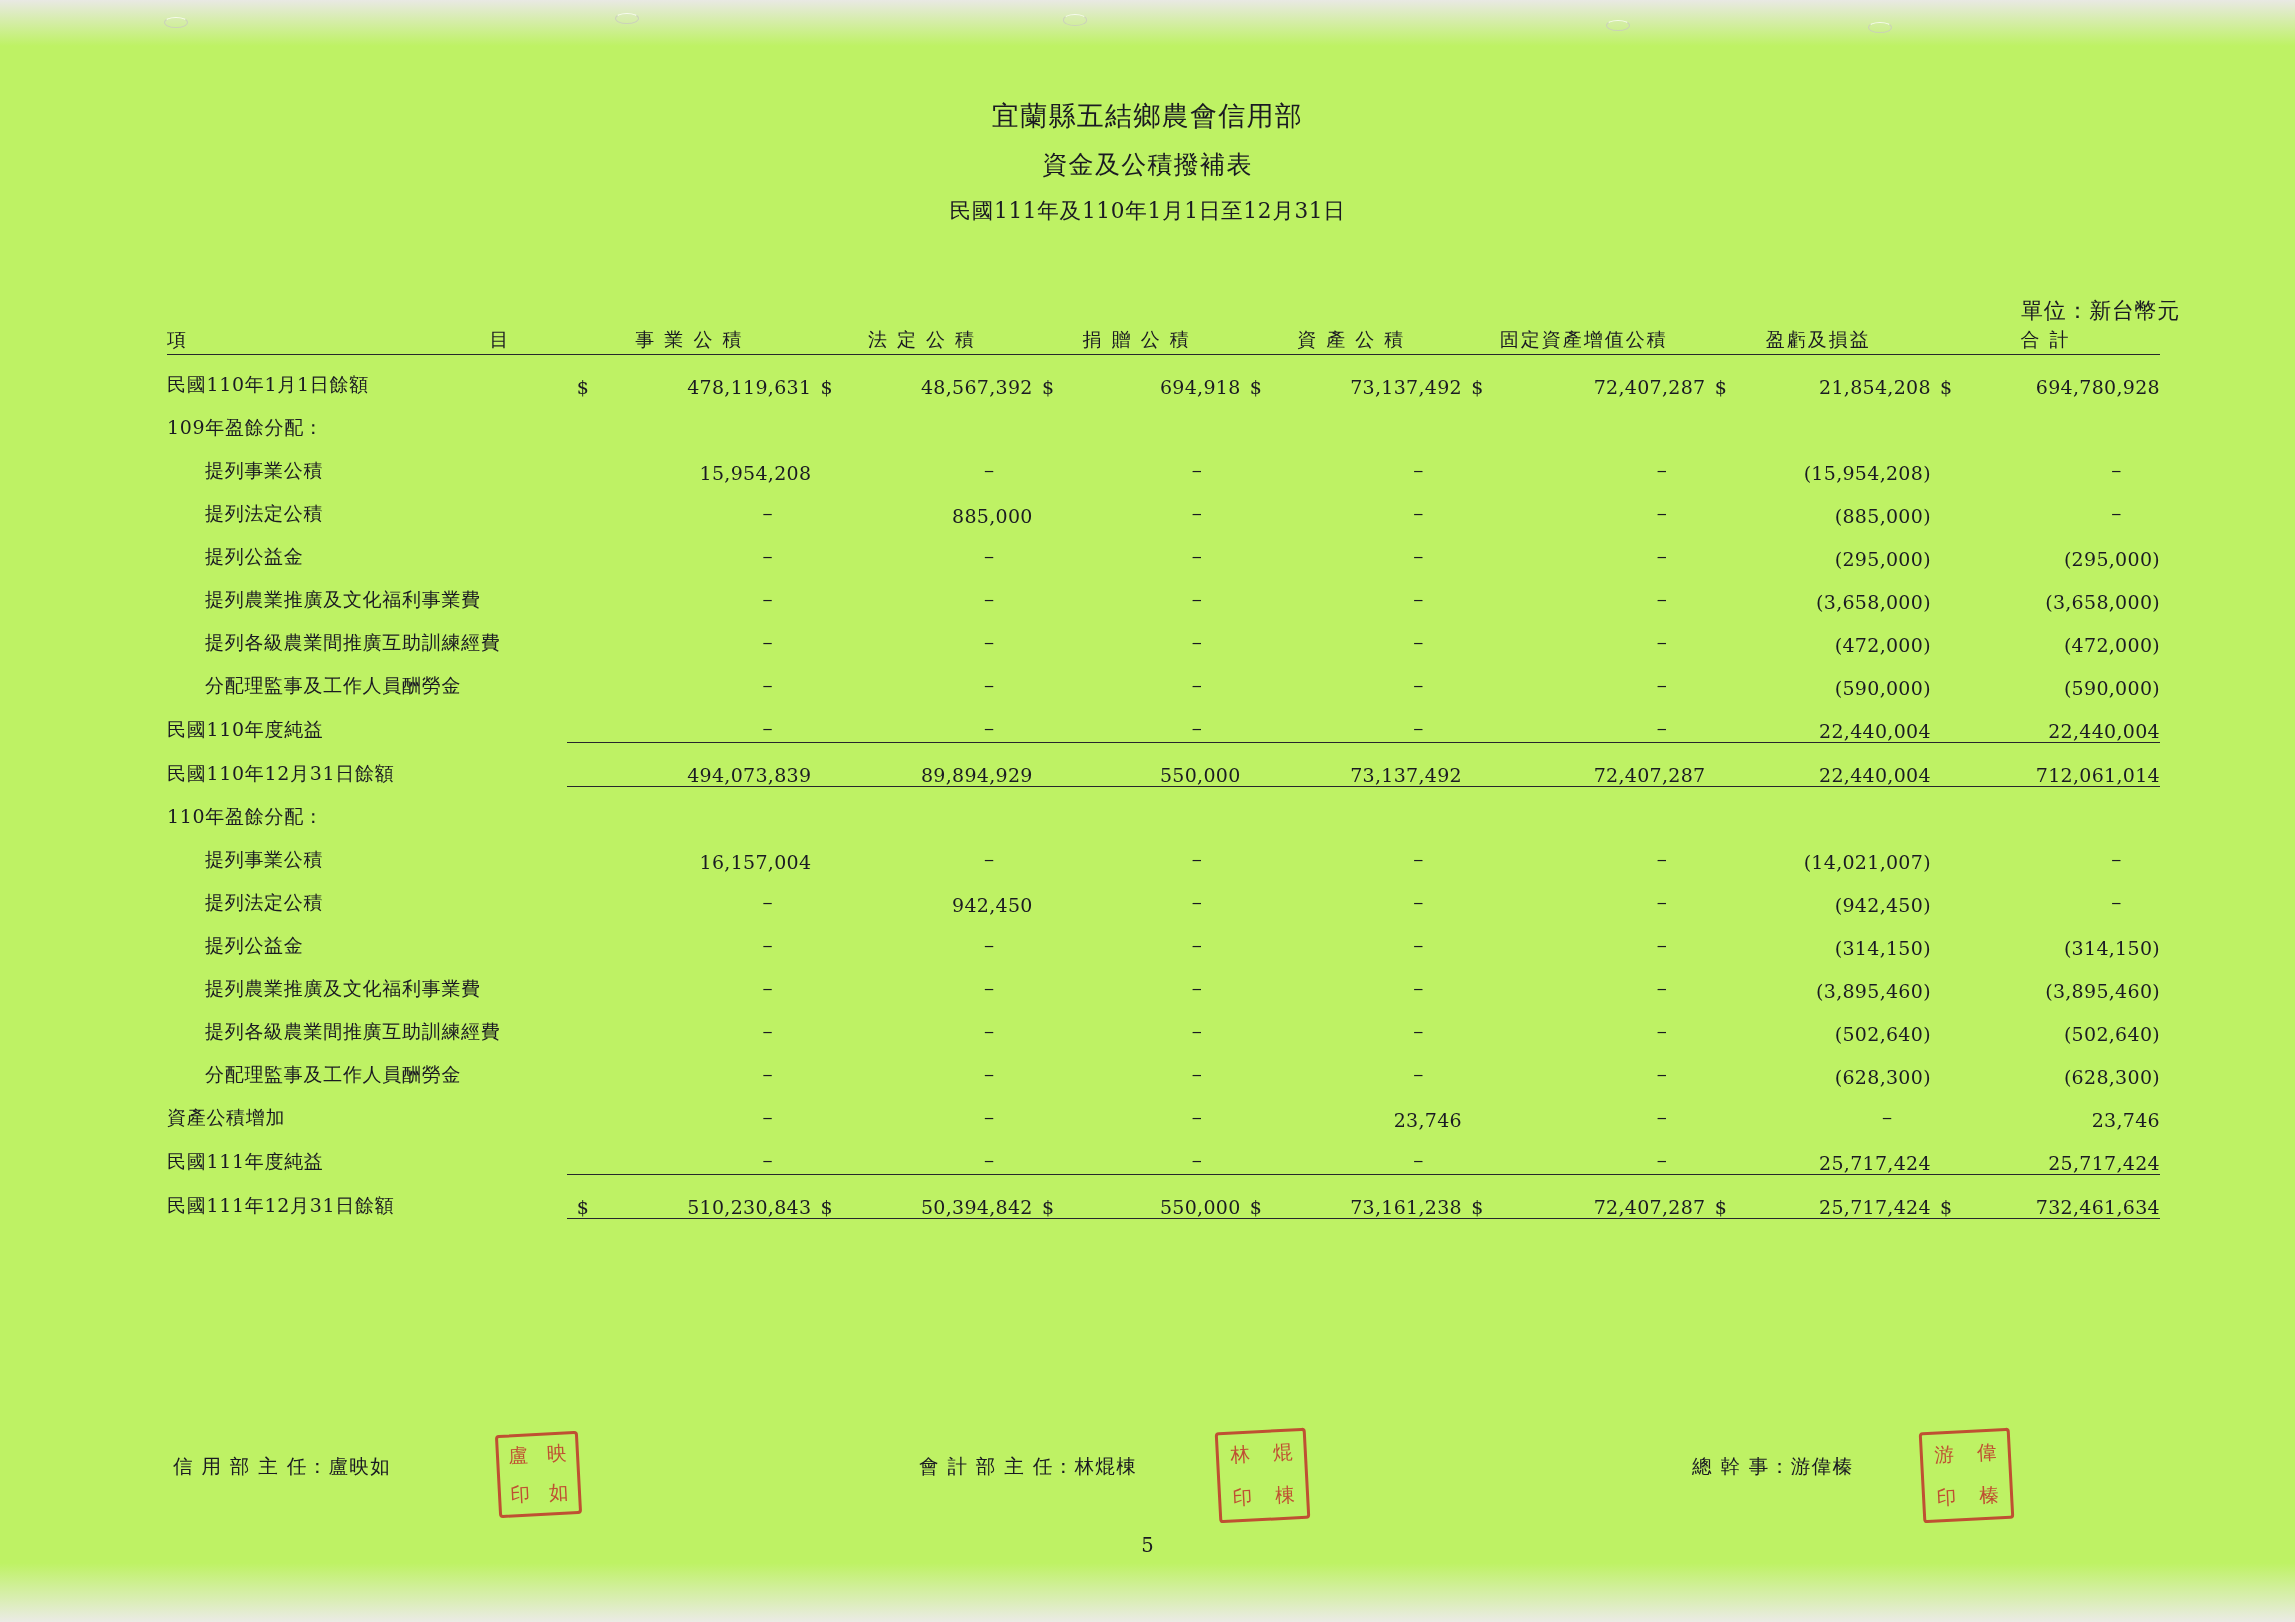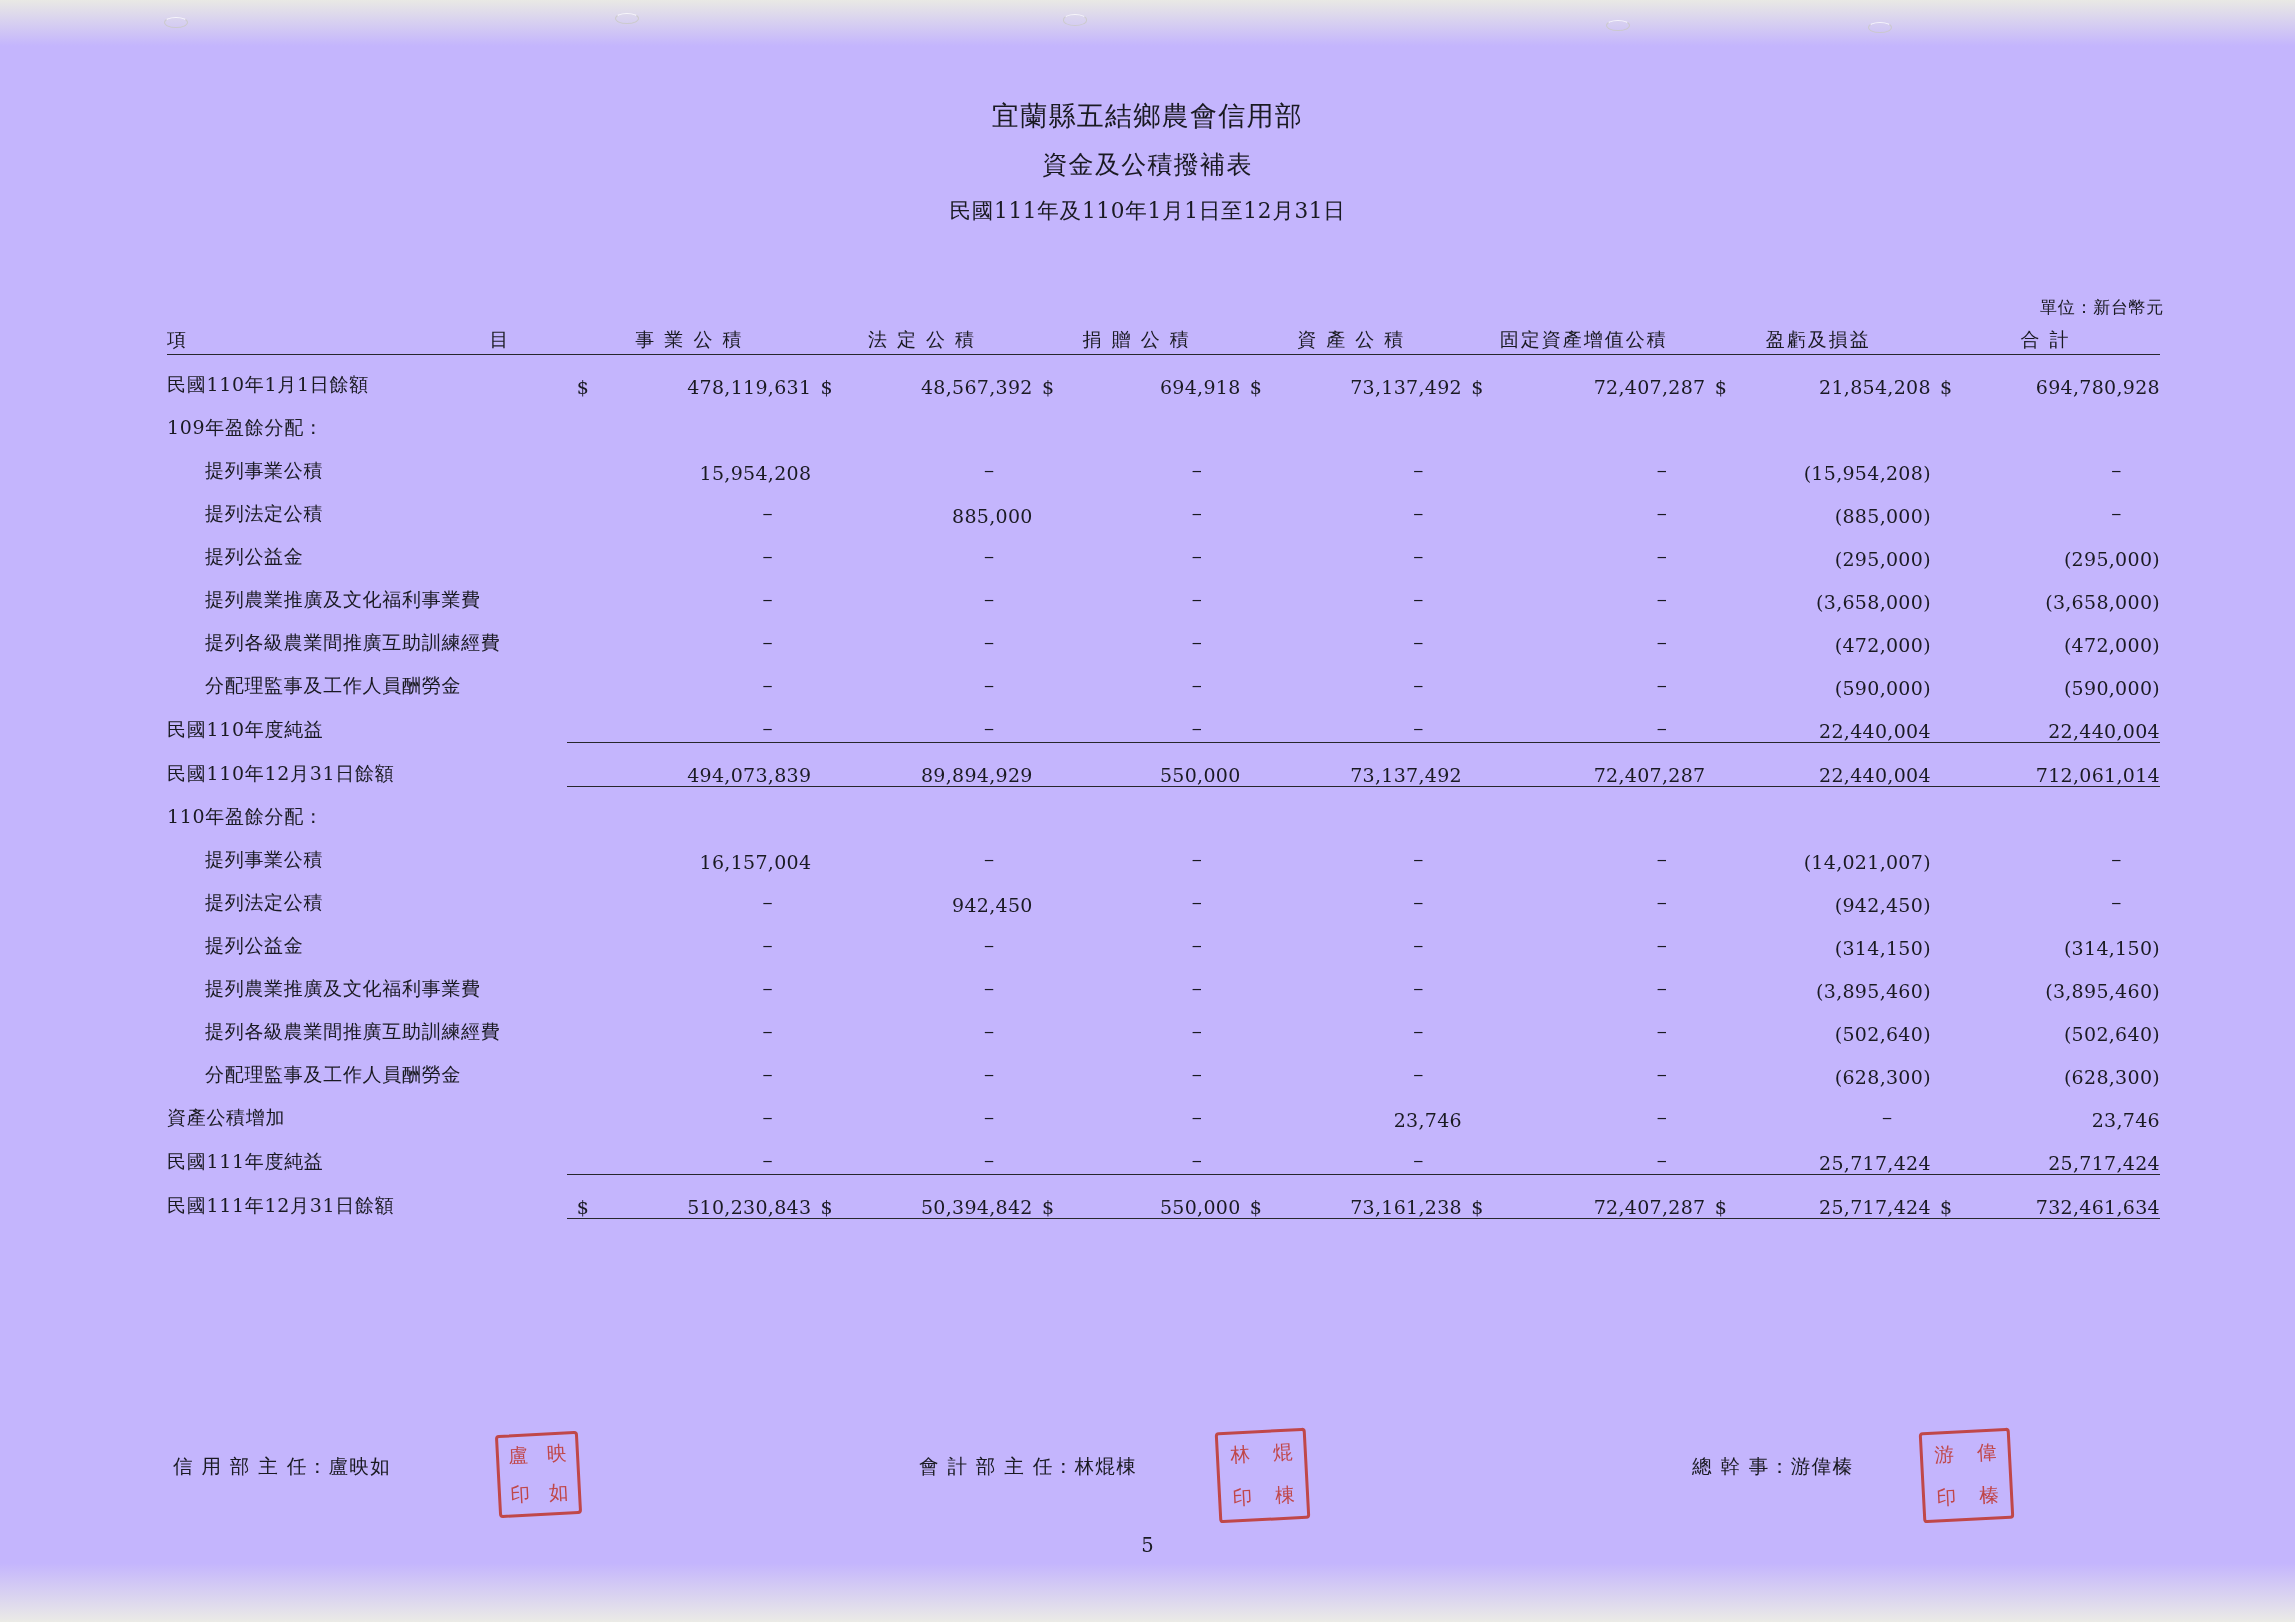--- a/index.html
+++ b/index.html
@@ -11,21 +11,21 @@
     width: 2295px;
     height: 1622px;
     font-family: "DejaVu Serif", serif;
     color: #1a1a22;
     position: relative;
     overflow: hidden;
   }
   .page {
     position: absolute;
     inset: 0;
-    background: #c4b5fd;
+    background: #bef264;
   }
   
   .scan-edge-top {
     position: absolute; left: 0; top: 0; width: 100%; height: 46px;
     background: linear-gradient(to bottom, #e9e9e4, rgba(255,255,255,0));
   }
   .scan-edge-bottom {
     position: absolute; left: 0; bottom: 0; width: 100%; height: 59px;
     background: linear-gradient(to top, #ebebe6, rgba(255,255,255,0));
   }
@@ -55,23 +55,23 @@
     font-size: 25px;
     letter-spacing: 1.3px;
     margin-bottom: 14.4px;
   }
   .title-period {
     font-size: 21.6px;
     letter-spacing: 0.7px;
   }
   .unit-line {
     position: absolute;
-    right: 131px;
+    right: 115px;
     top: 296px;
-    font-size: 17px;
+    font-size: 22px;
     letter-spacing: 0.7px;
     text-align: right;
   }
   table.sheet {
     position: absolute;
     left: 167px;
     top: 327px;
     width: 1993px;
     border-collapse: collapse;
     font-size: 18.3px;

